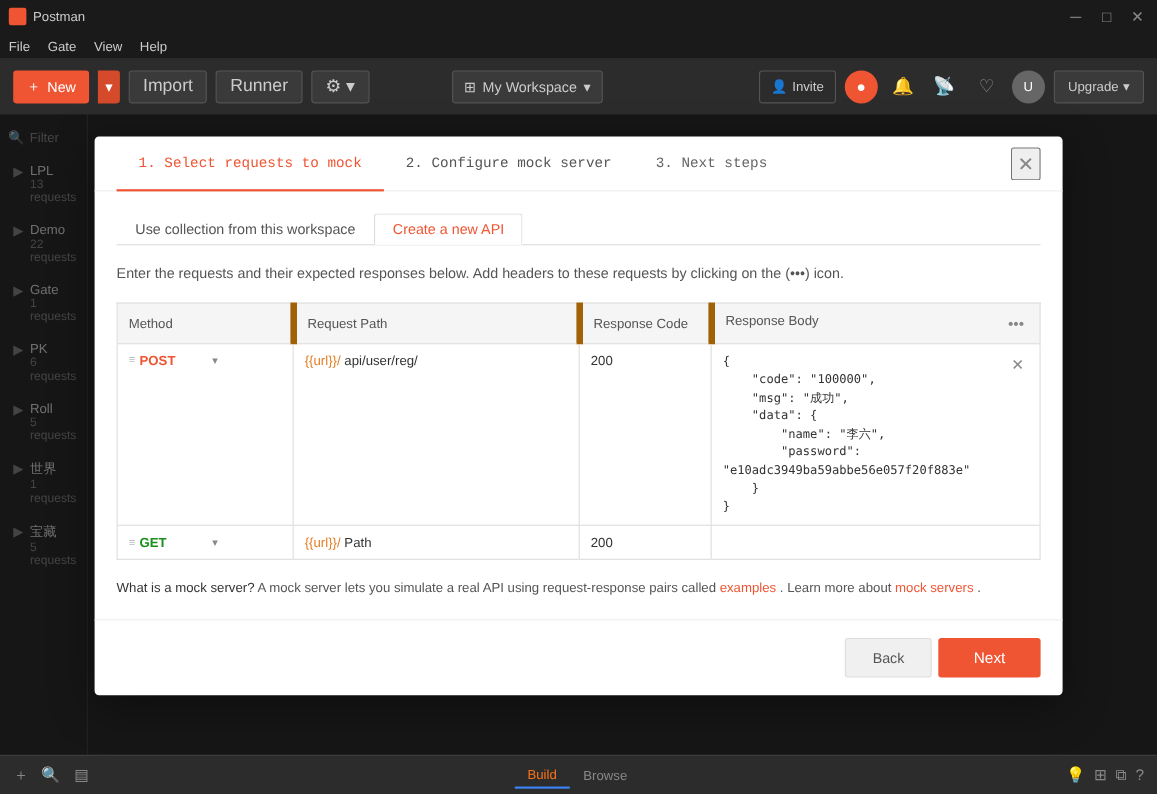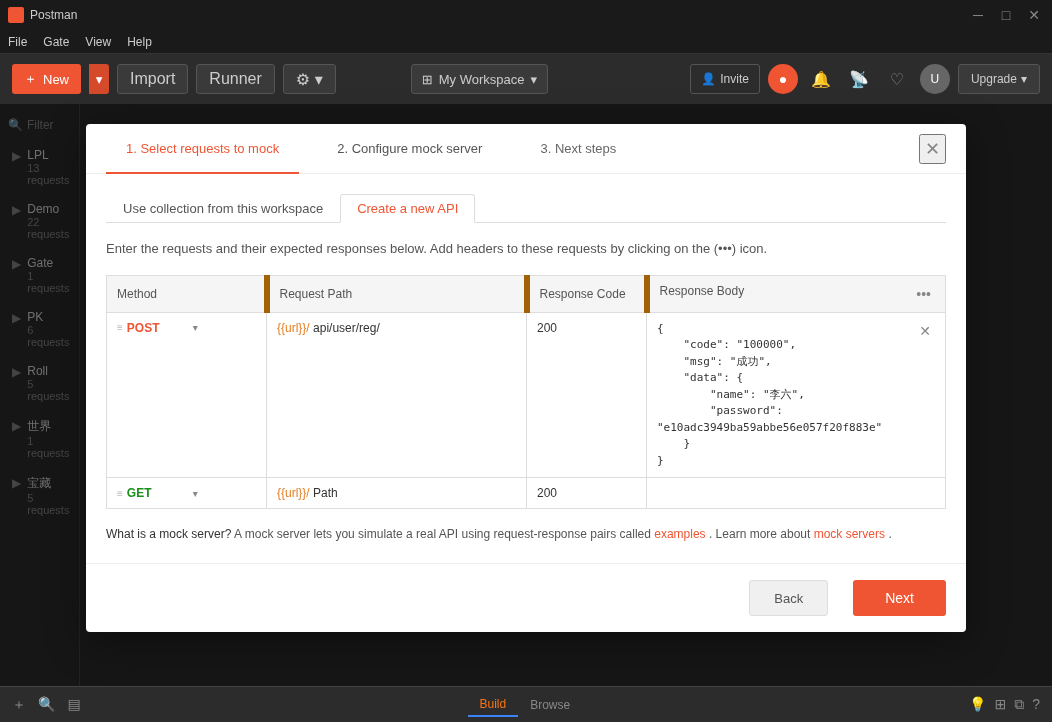--- a/index.html
+++ b/index.html
@@ -255,22 +255,23 @@
     }
     .modal-header {
       display: flex;
       align-items: center;
       padding: 0 20px;
       border-bottom: 1px solid #eee;
       height: 50px;
     }
     .modal-tabs {
       display: flex;
-      gap: 18px;
+      gap: 0;
       flex: 1;
+      font-family: Liberation Mono, monospace;
     }
     .modal-tab {
       padding: 0 20px;
       height: 50px;
       display: flex;
       align-items: center;
       font-size: 13px;
       color: #666;
       cursor: pointer;
       border-bottom: 2px solid transparent;
@@ -419,21 +420,21 @@
       line-height: 1.5;
     }
     .info-text .bold { font-weight: 400; color: #333; }
     .info-text a { color: #ef5533; text-decoration: none; }
 
     
     .modal-footer {
       padding: 16px 20px;
       display: flex;
       justify-content: flex-end;
-      gap: 25px;
+      gap: 6px;
       border-top: 1px solid #eee;
     }
     .btn-back {
       background: #f0f0f0;
       color: #555;
       border: 1px solid #ddd;
       border-radius: 3px;
       padding: 0 24px;
       height: 36px;
       cursor: pointer;

